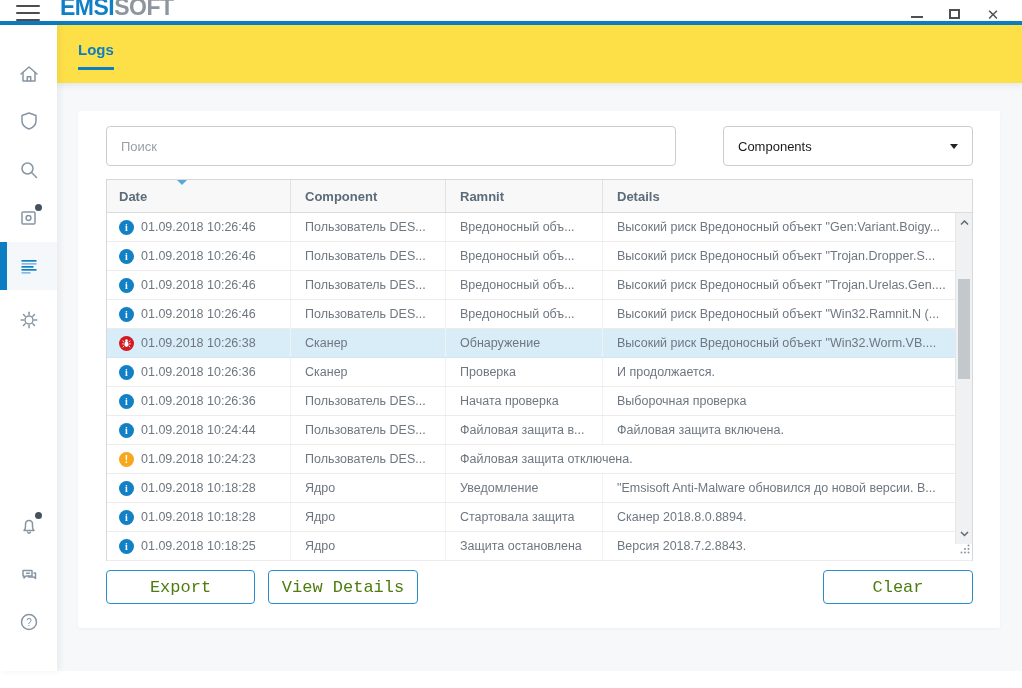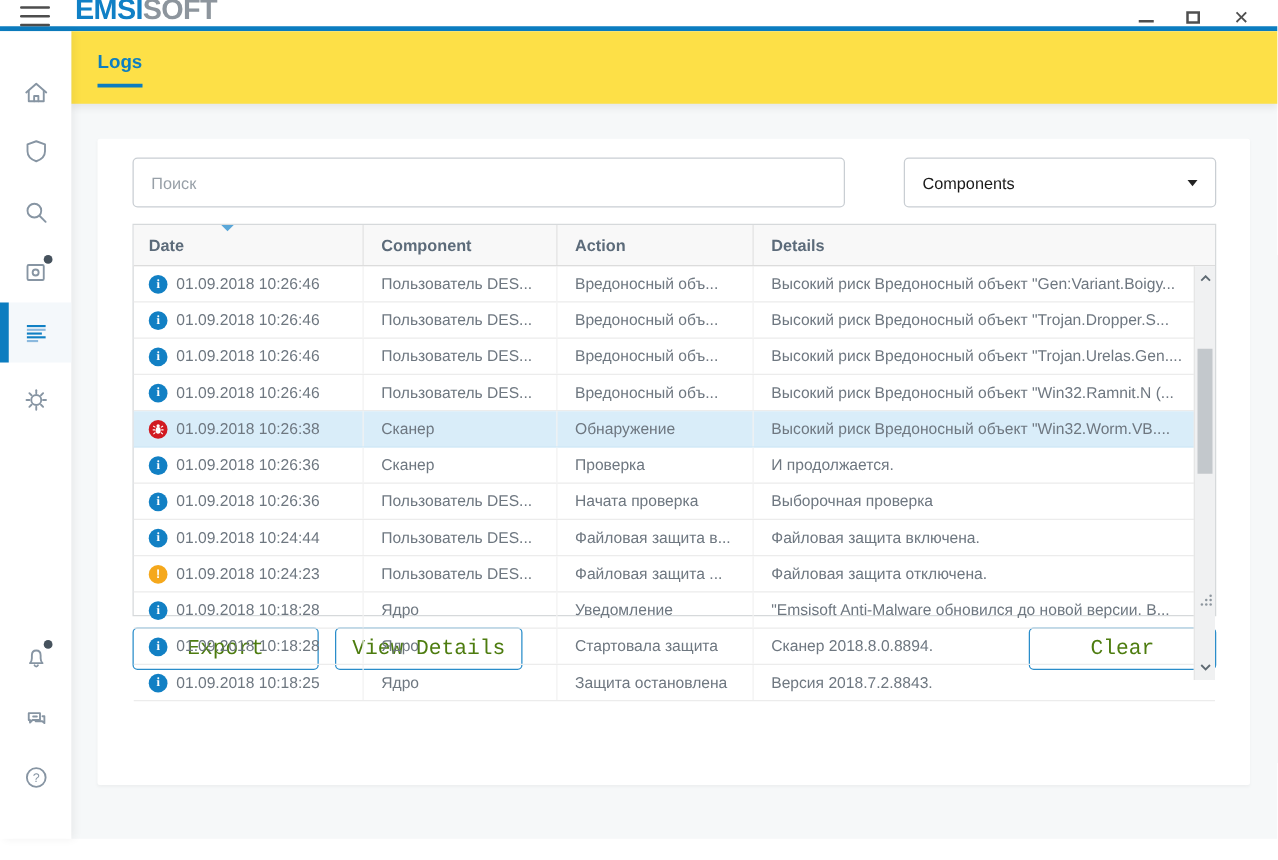--- a/index.html
+++ b/index.html
@@ -51,21 +51,21 @@
   .search-input { width:570px; height:40px; border:1px solid #c9ced3; border-radius:4px;
     padding:0 14px; font-size:13px; color:#333; outline:none; font-family:inherit; }
   .search-input::placeholder { color:#98a0a8; }
   .dropdown { width:250px; height:40px; border:1px solid #c9ced3; border-radius:4px;
     background:#fff; display:flex; align-items:center; padding:0 14px; cursor:pointer;margin-left:20px; }
   .dropdown .dd-label { font-size:13px; color:#1a1a1a; }
   .dd-caret { margin-left:auto; width:0; height:0; border-left:4px solid transparent;
     border-right:4px solid transparent; border-top:5px solid #222; }
 
   
-  .table { margin-top:13px; width:867px; height:314px; border:1px solid #d6d9db;
+  .table { margin-top:13px; width:867px; height:382px; border:1px solid #d6d9db;
     position:relative; background:#fff; }
   .t-header { display:flex; height:33px; background:#f8f8f8; border-bottom:1px solid #dcdcdc;
     position:relative; }
   .t-header .cell { display:flex; align-items:center; font-size:13px; font-weight:bold;
     color:#5c6b7a; border-right:1px solid #e2e2e2; cursor:pointer; }
   .t-header .cell:last-child { border-right:none;text-align:center; }
   .sort-arrow { position:absolute; top:0; left:70px; width:0; height:0;
     border-left:5px solid transparent; border-right:5px solid transparent;
     border-top:5px solid #5aa7d8; }
   .c-date { width:184px; padding-left:12px; }
@@ -210,21 +210,21 @@
             <span class="dd-label">Components</span>
             <span class="dd-caret"></span>
           </div>
         </div>
 
         <div class="table">
           <div class="t-header">
             <div class="sort-arrow"></div>
             <div class="cell c-date">Date</div>
             <div class="cell c-comp">Component</div>
-            <div class="cell c-action">Action</div>
+            <div class="cell c-action">Ramnit</div>
             <div class="cell c-details">Details</div>
           </div>
           <div class="t-body">
               <div class="row">
                 <div class="cell c-date"><span class="li-icon info">i</span>01.09.2018 10:26:46</div>
                 <div class="cell c-comp">Пользователь DES...</div>
                 <div class="cell c-action">Вредоносный объ...</div>
                 <div class="cell c-details">Высокий риск Вредоносный объект "Gen:Variant.Boigy...</div>
               </div>
               <div class="row">
@@ -278,21 +278,20 @@
               </div>
               <div class="row">
                 <div class="cell c-date"><span class="li-icon info">i</span>01.09.2018 10:24:44</div>
                 <div class="cell c-comp">Пользователь DES...</div>
                 <div class="cell c-action">Файловая защита в...</div>
                 <div class="cell c-details">Файловая защита включена.</div>
               </div>
               <div class="row">
                 <div class="cell c-date"><span class="li-icon warning">!</span>01.09.2018 10:24:23</div>
                 <div class="cell c-comp">Пользователь DES...</div>
-                <div class="cell c-action">Файловая защита ...</div>
                 <div class="cell c-details">Файловая защита отключена.</div>
               </div>
               <div class="row">
                 <div class="cell c-date"><span class="li-icon info">i</span>01.09.2018 10:18:28</div>
                 <div class="cell c-comp">Ядро</div>
                 <div class="cell c-action">Уведомление</div>
                 <div class="cell c-details">"Emsisoft Anti-Malware обновился до новой версии. В...</div>
               </div>
               <div class="row">
                 <div class="cell c-date"><span class="li-icon info">i</span>01.09.2018 10:18:28</div>

